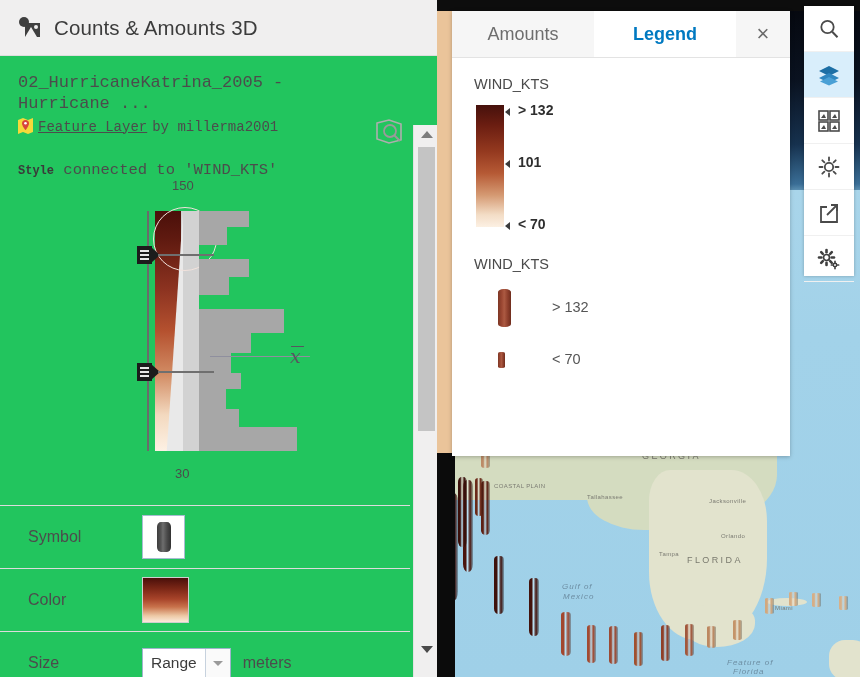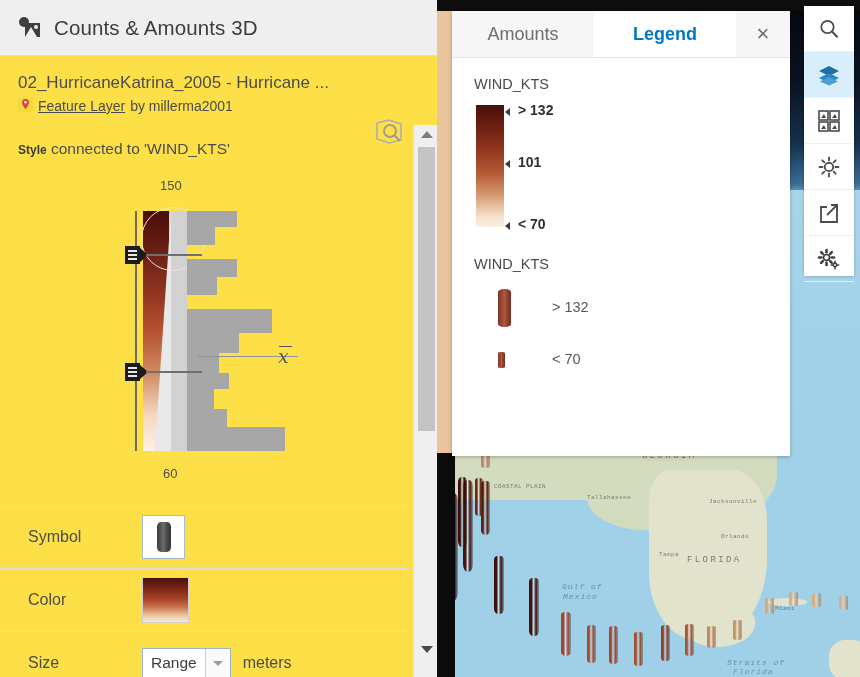--- a/index.html
+++ b/index.html
@@ -6,52 +6,52 @@
   body{
     width:860px;height:677px;overflow:hidden;
     font-family:"Liberation Sans", sans-serif;
     background:#f0f0f0;position:relative;
   }
   .root{position:absolute;inset:0;}
 
   
   .left-panel{
     position:absolute;left:0;top:0;width:437px;height:677px;
-    background:#fde047;
+    background:#22c55e;
   }
   .panel-header{
     position:absolute;left:0;top:0;width:437px;height:55px;
     background:#f0efef;border-bottom:1px solid #dedede;
     display:flex;align-items:center;
   }
   .app-icon{margin-left:16px;width:26px;height:24px;display:block;}
   .panel-title{
     margin-left:12px;font-size:20.5px;color:#3c3c3c;letter-spacing:.1px;
   }
 
-  .layer-block{position:absolute;left:0;top:55px;width:437px;}
+  .layer-block{position:absolute;left:0;top:55px;width:437px;font-family:Liberation Mono, monospace;}
   .layer-row{display:flex;align-items:flex-start;padding:17px 0 0 18px;}
   .layer-name{
     font-size:17px;color:#4c4c4c;line-height:21px;max-width:345px;
   }
   .layer-zoom-icon{position:absolute;right:30px;top:62px;width:34px;height:30px;}
   .layer-meta{
     padding:4px 0 0 18px;font-size:14px;color:#4c4c4c;
     display:flex;align-items:center;gap:5px;
   }
   .pin-icon{width:15px;height:17px;display:block;}
   .layer-meta a{color:#4c4c4c;text-decoration:underline;}
 
   .style-row{
     padding:26px 0 0 18px;font-size:15.5px;color:#4c4c4c;
   }
   .style-row b{font-weight:bold;font-size:12px;color:#3a3a3a;}
 
   
-  .hist-wrap{position:absolute;left:0;top:178px;width:410px;height:310px;}
+  .hist-wrap{position:absolute;left:12px;top:178px;width:410px;height:310px;}
   .hist-max{position:absolute;left:160px;top:0;font-size:13px;color:#4c4c4c;}
   .hist-min{position:absolute;left:163px;top:288px;font-size:13px;color:#4c4c4c;}
 
   .hist-stage{position:absolute;left:0;top:33px;width:410px;height:245px;}
   
   .track{position:absolute;left:135px;top:0;width:2px;height:240px;background:#6b6b6b;}
   
   .ramp{
     position:absolute;left:143px;top:0;width:26px;height:240px;
     background:linear-gradient(to bottom,#4a0f0a 0%,#601a10 12%,#8b3220 32%,#b5512f 50%,#d28c64 68%,#f3d9bf 85%,#fdf1e4 100%);
@@ -179,21 +179,21 @@
   }
   .land{
     position:absolute;background:#e2e3cd;
   }
   .land-green{
     position:absolute;background:#d4dcc0;
   }
 
   
   .mlabel{
-    position:absolute;color:#6b6b63;font-family:Liberation Mono, monospace;
+    position:absolute;color:#6b6b63;font-family:Liberation Sans, sans-serif;
     letter-spacing:1.4px;white-space:nowrap;
   }
   .mlabel.state{font-size:9px;color:#7a7a6e;letter-spacing:2.4px;}
   .mlabel.water{font-size:8px;color:#6d8ea3;font-style:italic;letter-spacing:1px;}
   .mlabel.city{font-size:6px;color:#7b7b72;letter-spacing:.4px;}
 
   .cyl{position:absolute;border-radius:40% 40% 45% 45% / 7% 7% 9% 9%;}
 
   
   .legend-panel{
@@ -280,21 +280,21 @@
         <span>by millerma2001</span>
       </div>
       <div class="style-row">
         <b>Style</b>
         <span>connected to 'WIND_KTS'</span>
       </div>
     </div>
 
     <div class="hist-wrap">
       <div class="hist-max">150</div>
-      <div class="hist-min">60</div>
+      <div class="hist-min">30</div>
 
       <div class="hist-stage">
         <div class="track"></div>
         <div class="ramp-shadow"></div>
         <div class="ramp"></div>
         <div class="wedge2"></div>
         <div class="lens"></div>
 
         <div class="bars" id="hist-bars">
             <div class="bar" style="top: 0px; height: 16px; width: 50px;"></div>
@@ -377,21 +377,21 @@
     <div class="land" style="left:392px;top:640px;width:40px;height:40px;border-radius:40%;"></div>
     <div class="land" style="left:330px;top:598px;width:40px;height:8px;border-radius:50%;"></div>
 
     <div id="map-labels">
         <div class="mlabel state" style="left: 62px; top: 448px; margin-left: 19px;">ALABAMA</div>
         <div class="mlabel state" style="left: 205px; top: 451px;">GEORGIA</div>
         <div class="mlabel state" style="left: 250px; top: 555px;">FLORIDA</div>
         <div class="mlabel city" style="left: 57px; top: 483px;">COASTAL  PLAIN</div>
         <div class="mlabel water" style="left: 125px; top: 582px;">Gulf of</div>
         <div class="mlabel water" style="left: 126px; top: 592px;">Mexico</div>
-        <div class="mlabel water" style="left: 290px; top: 658px;">Straits of</div>
+        <div class="mlabel water" style="left: 290px; top: 658px;">Feature of</div>
         <div class="mlabel water" style="left: 296px; top: 667px;">Florida</div>
         <div class="mlabel city" style="left: 150px; top: 494px;">Tallahassee</div>
         <div class="mlabel city" style="left: 272px; top: 498px;">Jacksonville</div>
         <div class="mlabel city" style="left: 284px; top: 533px;">Orlando</div>
         <div class="mlabel city" style="left: 222px; top: 551px;">Tampa</div>
         <div class="mlabel city" style="left: 338px; top: 605px;">Miami</div>
       </div>
     <div id="map-cylinders">
         <div class="cyl" style="left: 10px; top: 493px; width: 11px; height: 108px; background: linear-gradient(to right, rgb(59, 15, 11) 0%, rgb(59, 15, 11) 25%, rgba(255, 255, 255, 0.25) 45%, rgb(59, 15, 11) 70%, rgba(0, 0, 0, 0.25) 100%);"></div>
         <div class="cyl" style="left: 26px; top: 480px; width: 10px; height: 92px; background: linear-gradient(to right, rgb(74, 20, 13) 0%, rgb(74, 20, 13) 25%, rgba(255, 255, 255, 0.25) 45%, rgb(74, 20, 13) 70%, rgba(0, 0, 0, 0.25) 100%);"></div>

